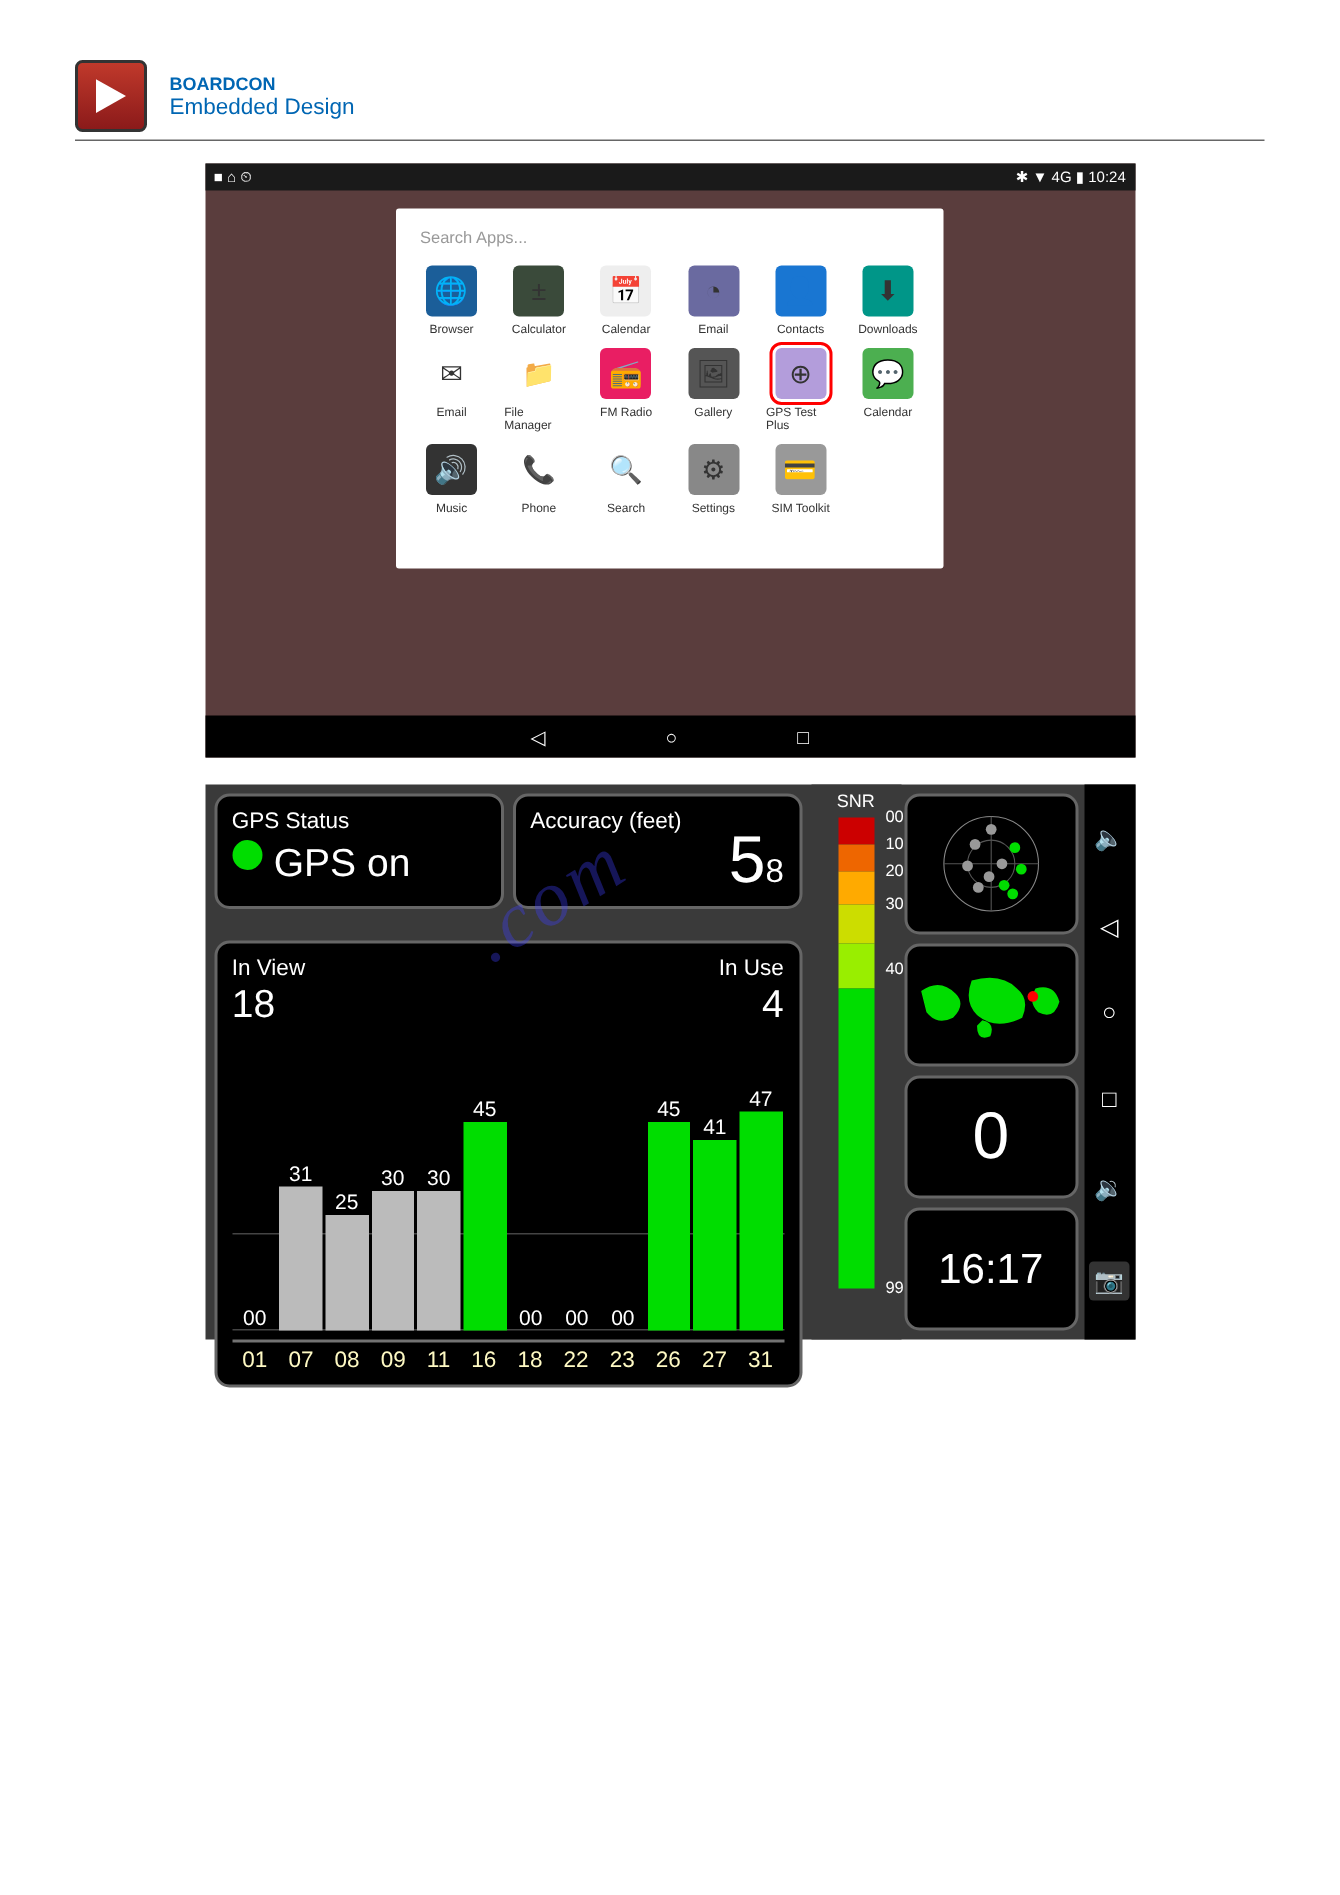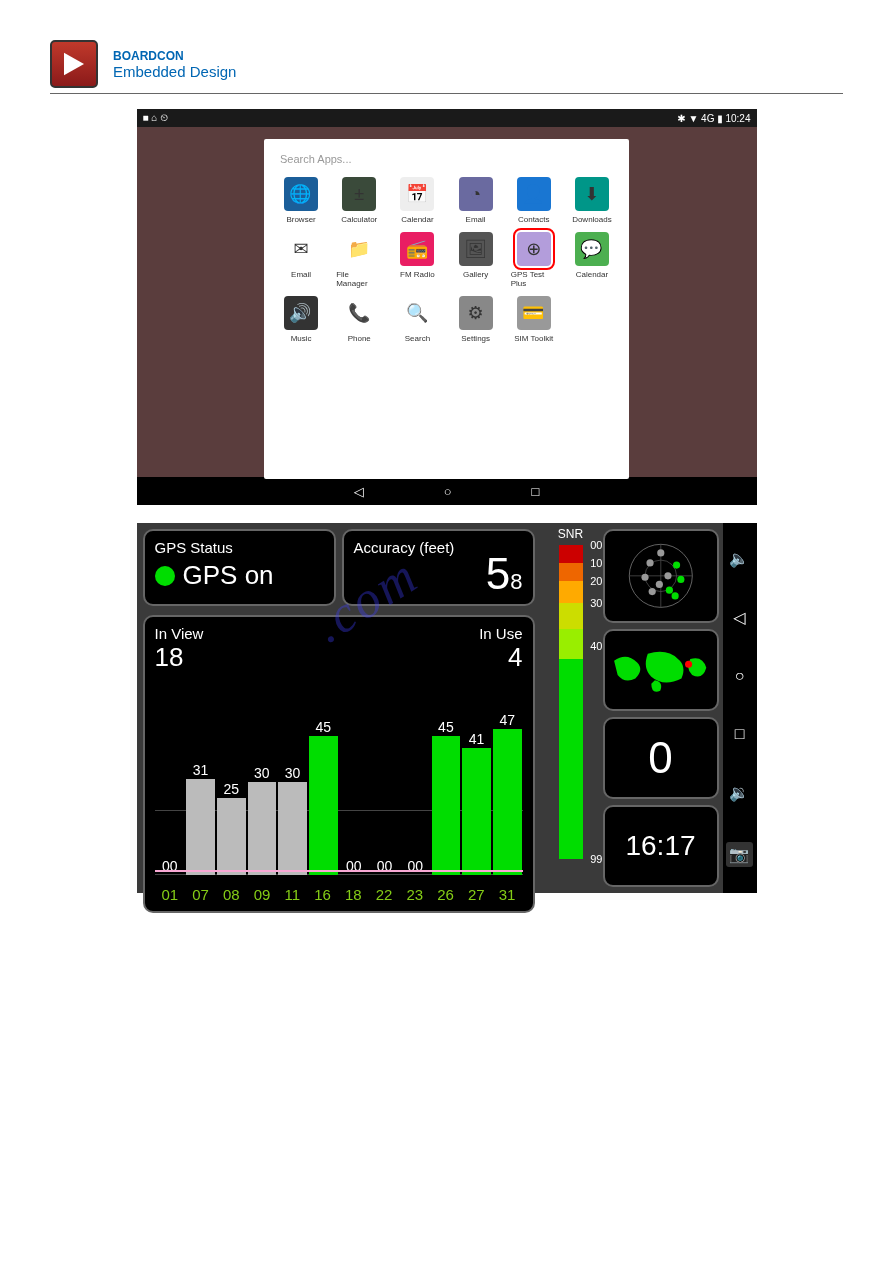--- a/index.html
+++ b/index.html
@@ -8,50 +8,50 @@
 .logo{width:48px;height:48px;background:linear-gradient(#c0392b,#8b1a1a);border:2px solid #333;border-radius:5px;display:flex;align-items:center;justify-content:center}
 .logo svg{width:30px;height:30px;fill:#fff}
 .brand-t{color:#0066b3;font-weight:bold;font-size:12px}
 .brand-s{color:#0066b3;font-size:15px}
 
 
 .shot1{width:620px;margin:0 auto 18px;background:#5a3d3d;position:relative}
 .sbar{height:18px;background:#1a1a1a;display:flex;align-items:center;padding:0 6px;color:#fff;font-size:10px;justify-content:space-between}
 .sbar .r{display:flex;gap:3px}
 .ws{position:relative;height:350px;padding:12px 0}
-.drawer{width:365px;margin:0 auto;background:#fff;border-radius:2px;padding:8px 12px 26px;height:340px}
+.drawer{width:365px;margin:0 auto;background:#fff;border-radius:2px;padding:8px 12px 26px;height:240px}
 .srch{color:#999;font-size:11px;padding:6px 4px 10px}
 .grid{display:grid;grid-template-columns:repeat(6,1fr);gap:4px 8px}
 .ai{display:flex;flex-direction:column;align-items:center;gap:4px;padding:2px;font-size:8px;color:#333;position:relative}
 .ic{width:34px;height:34px;border-radius:4px;display:flex;align-items:center;justify-content:center;font-size:18px}
 .hl{outline:2px solid red;outline-offset:2px}
 .nb{height:28px;background:#000;display:flex;align-items:center;justify-content:center;gap:80px;color:#fff;font-size:13px}
 
 
 .shot2{width:620px;margin:0 auto;background:#3a3a3a;display:flex;height:370px}
-.main{flex:1;display:flex;flex-direction:column;gap:9px;padding:6px}
+.main{flex:1;display:flex;flex-direction:column;gap:21px;padding:6px}
 .row1{display:flex;gap:6px}
 .card{background:#000;border:2px solid #666;border-radius:10px;color:#fff;padding:8px 10px}
 .cstat{flex:1}
 .cacc{flex:1}
 .tt{font-size:15px}
 .dot{width:20px;height:20px;background:#0d0;border-radius:50%;display:inline-block;vertical-align:middle;margin-right:8px}
-.big{font-size:26px;display:flex;align-items:center;margin-top:4px}
+.big{font-size:26px;display:flex;align-items:flex-start;margin-top:4px}
 .acc{text-align:right;font-size:44px;line-height:1;margin-top:-4px}
 .acc small{font-size:22px}
 .bars{flex:1;position:relative}
 .bt{display:flex;justify-content:space-between;font-size:15px}
 .bn{font-size:26px}
 .bw{position:relative;height:200px;margin-top:30px}
 .ln{position:absolute;left:0;right:0;height:1px;background:#444}
 .brow{position:absolute;bottom:28px;left:0;right:0;display:flex;justify-content:space-around;align-items:flex-end;height:160px}
 .b{flex:1;margin:0 1px;position:relative;display:flex;flex-direction:column;align-items:center}
 .bv{font-size:14px;margin-bottom:1px}
 .bf{width:100%}
-.xrow{position:absolute;bottom:0;left:0;right:0;display:flex;justify-content:space-around;color:#84cc16;font-size:15px;border-top:2px solid #f9a8d4;padding-top:14px}
+.xrow{position:absolute;bottom:0;left:0;right:0;display:flex;justify-content:space-around;color:#fef9c3;font-size:15px;border-top:2px solid #737373;padding-top:3px}
 .snr{width:60px;background:#3a3a3a;color:#fff;text-align:center;font-size:12px;padding:4px 2px}
 .snr .g{width:24px;height:320px;margin:4px auto;position:relative}
 .snr .seg{width:100%}
 .snr .lb{position:absolute;right:-20px;font-size:11px}
 .side{width:122px;display:flex;flex-direction:column;gap:6px;padding:6px 4px 6px 2px}
 .scard{background:#000;border:2px solid #666;border-radius:10px;flex:1;display:flex;align-items:center;justify-content:center;color:#fff}
 .sky{position:relative}
 .sky svg{width:80%;height:80%}
 .map svg{width:95%}
 .sp{font-size:44px}

